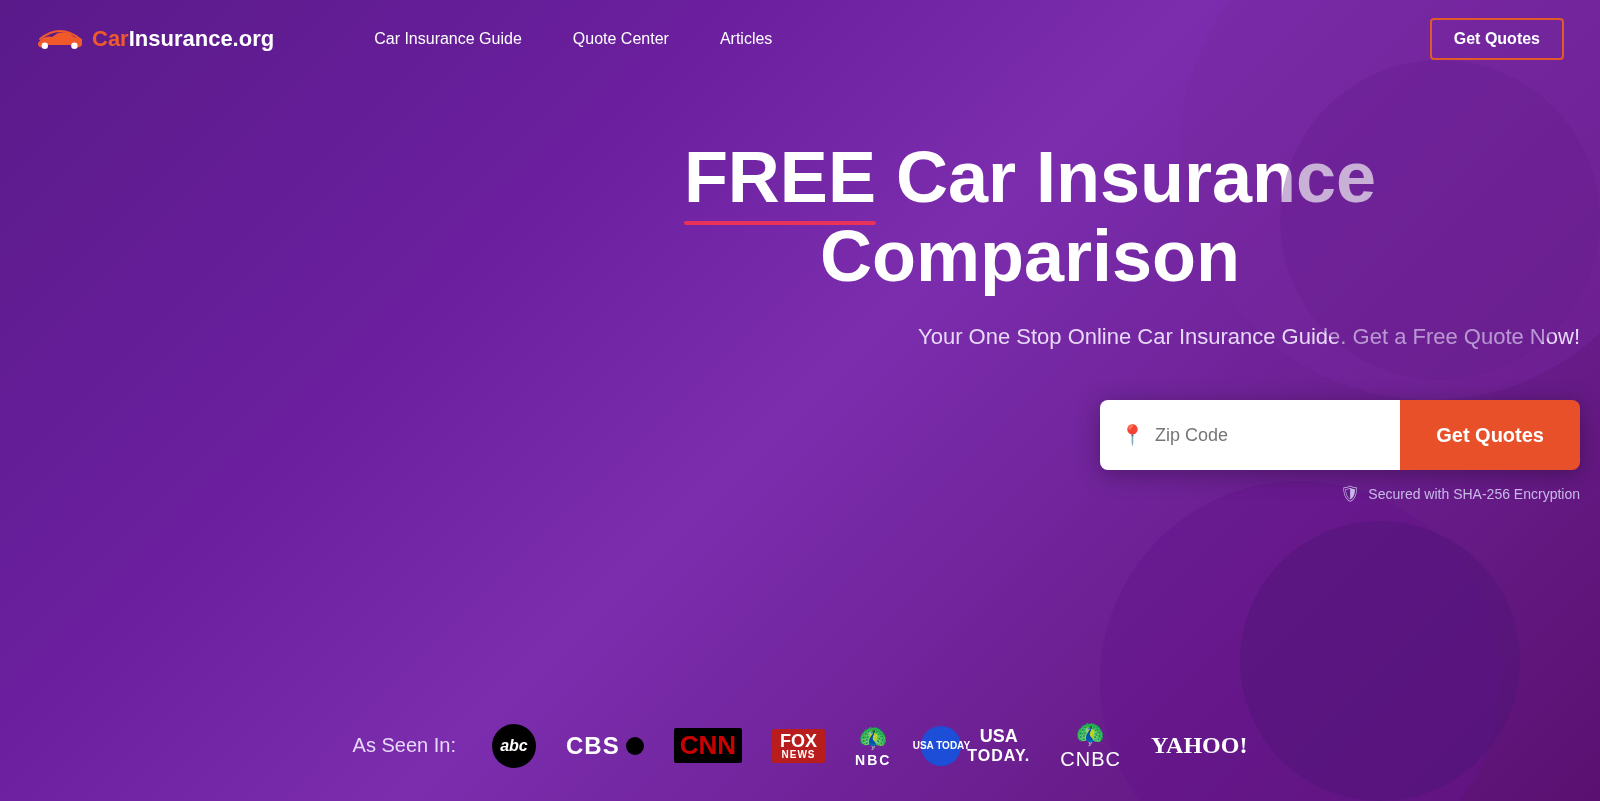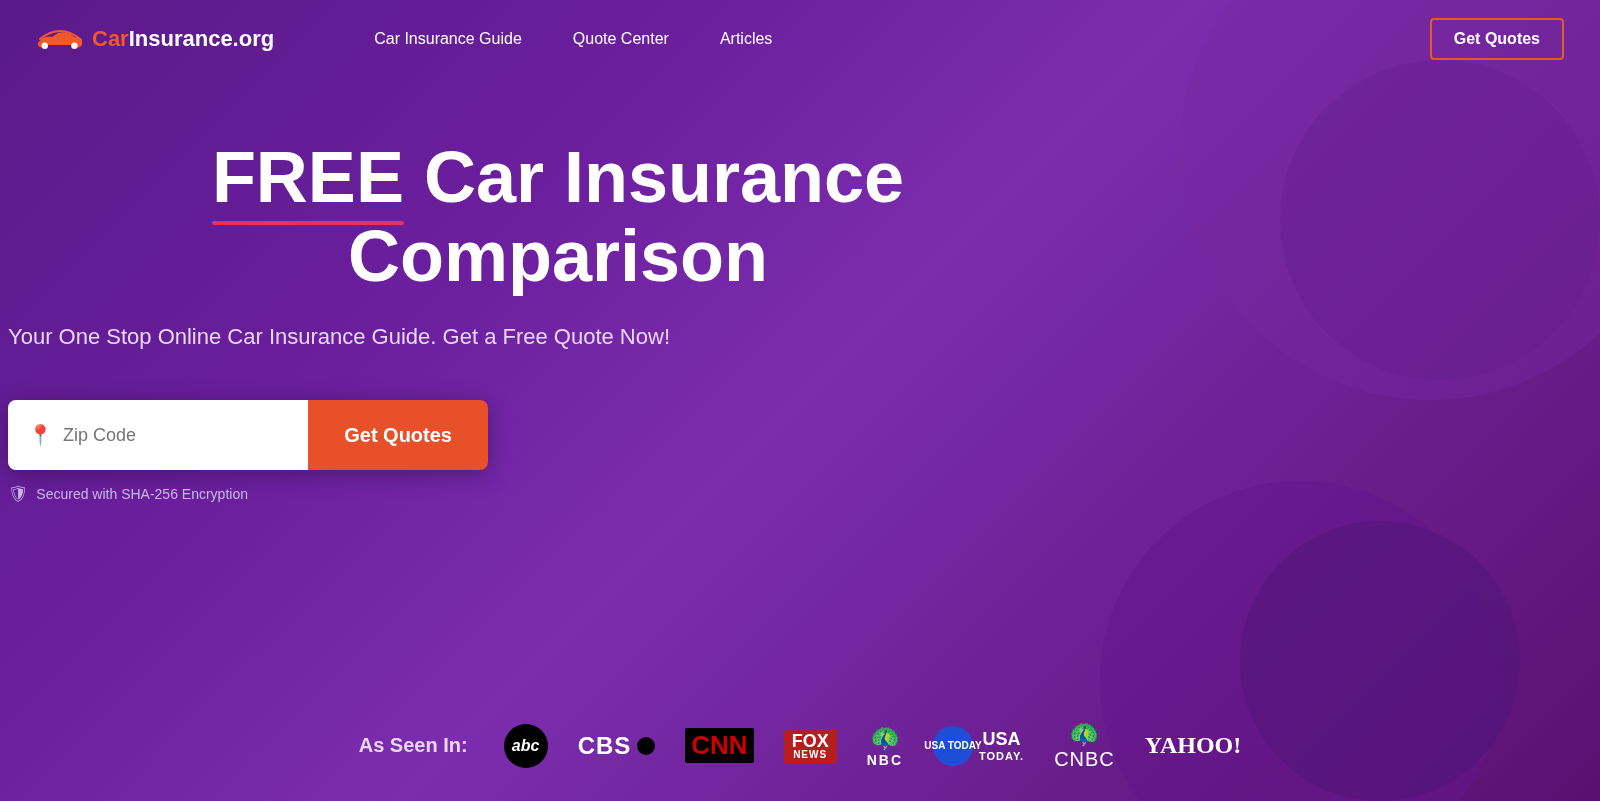--- a/index.html
+++ b/index.html
@@ -116,23 +116,23 @@
       padding: 10px 20px;
       border-radius: 4px;
       cursor: pointer;
       white-space: nowrap;
     }
 
     
     .hero {
       display: flex;
       flex-direction: column;
-      align-items: flex-start;
+      align-items: flex-end;
       text-align: center;
-      padding: 60px 8px 40px;
+      padding: 60px 20px 40px;
       flex: 1;
     }
 
     .hero-title {
       font-size: 72px;
       font-weight: 900;
       color: #fff;
       line-height: 1.1;
       max-width: 1100px;
     }
@@ -230,21 +230,21 @@
       align-items: center;
       justify-content: center;
       gap: 36px;
       flex-wrap: wrap;
       padding: 0 40px 30px;
     }
 
     .as-seen-label {
       color: #e8d8f8;
       font-size: 20px;
-      font-weight: 700;
+      font-weight: 400;
       white-space: nowrap;
     }
 
     .media-logos {
       display: flex;
       align-items: center;
       gap: 30px;
       flex-wrap: wrap;
     }
 
@@ -427,21 +427,21 @@
         </div>
       </div>
 
       <div class="media-logo">
         <div style="display:flex; align-items:center; gap:6px;">
           <div style="width:40px; height:40px; background:#1d4ed8; border-radius:50%; display:flex; align-items:center; justify-content:center;">
             <span style="font-size:10px; font-weight:900; color:#fff; text-align:center; line-height:1;">USA TODAY</span>
           </div>
           <div class="usa-today-logo">
             <span style="font-size:18px; font-weight:900; color:#fff;">USA</span>
-            <span style="font-size:11px; font-weight:700; color:#fff; letter-spacing:1px;">TODAY.</span>
+            <span style="font-size:16px; font-weight:700; color:#fff; letter-spacing:1px;">TODAY.</span>
           </div>
         </div>
       </div>
 
       <div class="media-logo">
         <div style="display:flex; flex-direction:column; align-items:center;">
           <span class="peacock-icon">🦚</span>
           <span style="font-size:20px; font-weight:400; letter-spacing:1px;">CNBC</span>
         </div>
       </div>

